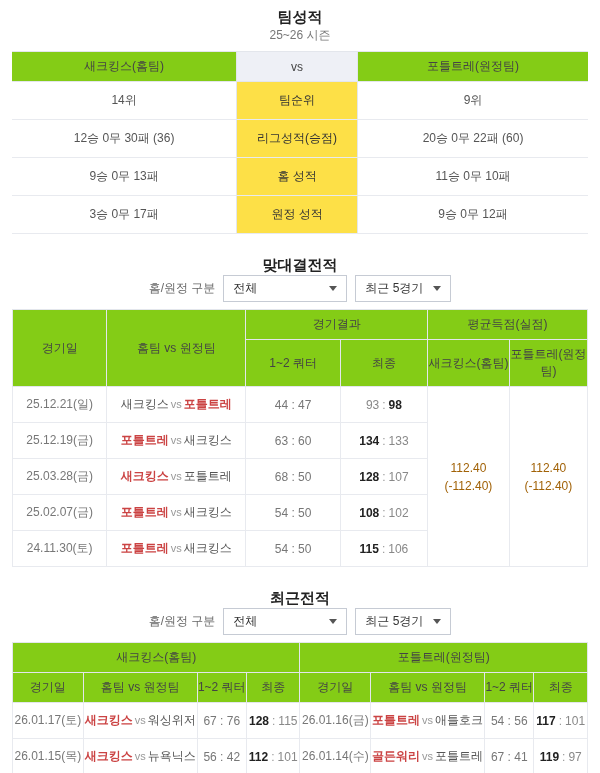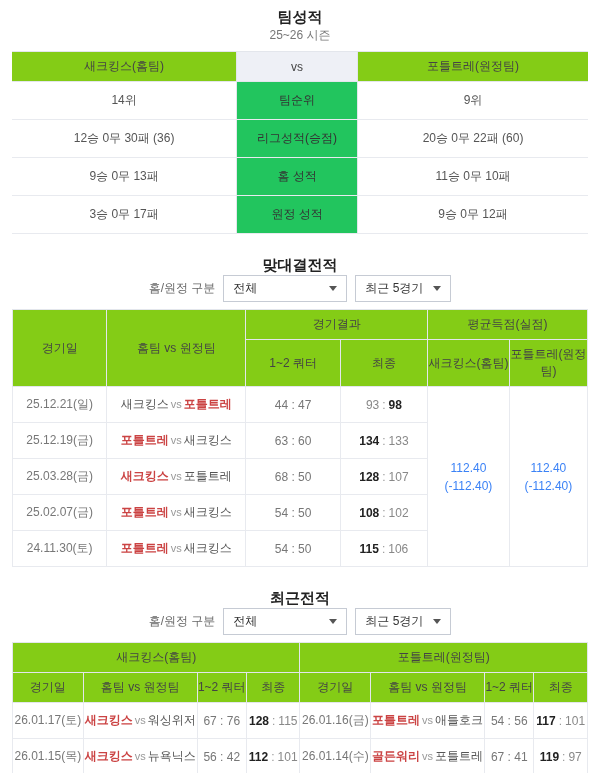--- a/index.html
+++ b/index.html
@@ -37,33 +37,33 @@
   }
   table { width: 100%; border-collapse: collapse; table-layout: fixed; border-top: 1px solid #aeb4bf; }
   th, td { font-size: 12px; text-align: center; font-weight: normal; }
   th { background: #84cc16; color: #444; border: 1px solid #e3e6ec; padding: 6px 0; }
   td { border: 1px solid #e8eaef; padding: 9px 0; background: #fff; white-space: nowrap; }
 
   
   .t1 th, .t1 td { border-left: none; border-right: none; }
   .t1 .mid { border-left: 1px solid #e3e6ec; border-right: 1px solid #e3e6ec; }
   .t1 td { color: #555; padding: 10px 0; }
-  .t1 td.mid { background: #22c55e; color: #333; }
+  .t1 td.mid { background: #fde047; color: #333; }
   .t1 th.mid { background: #eef0f6; }
 
   
   .date { color: #777; }
   .q12 { color: #777; }
   .team { color: #555; }
   .team.win { color: #cb4343; font-weight: bold; }
   .vs { color: #999; font-size: 11px; margin: 0 2px; }
   .fs { color: #888; }
   .fs.win { color: #222; font-weight: bold; }
   .sep { color: #999; margin: 0 3px; }
-  .avg { color: #3b82f6; line-height: 1.5; }
+  .avg { color: #a16207; line-height: 1.5; }
   .avg span { display: block; }
 </style>
 </head>
 <body>
 
 <div class="section">
   <div class="section-head">
     <h2>팀성적</h2>
     <span class="season">25~26 시즌</span>
   </div>

